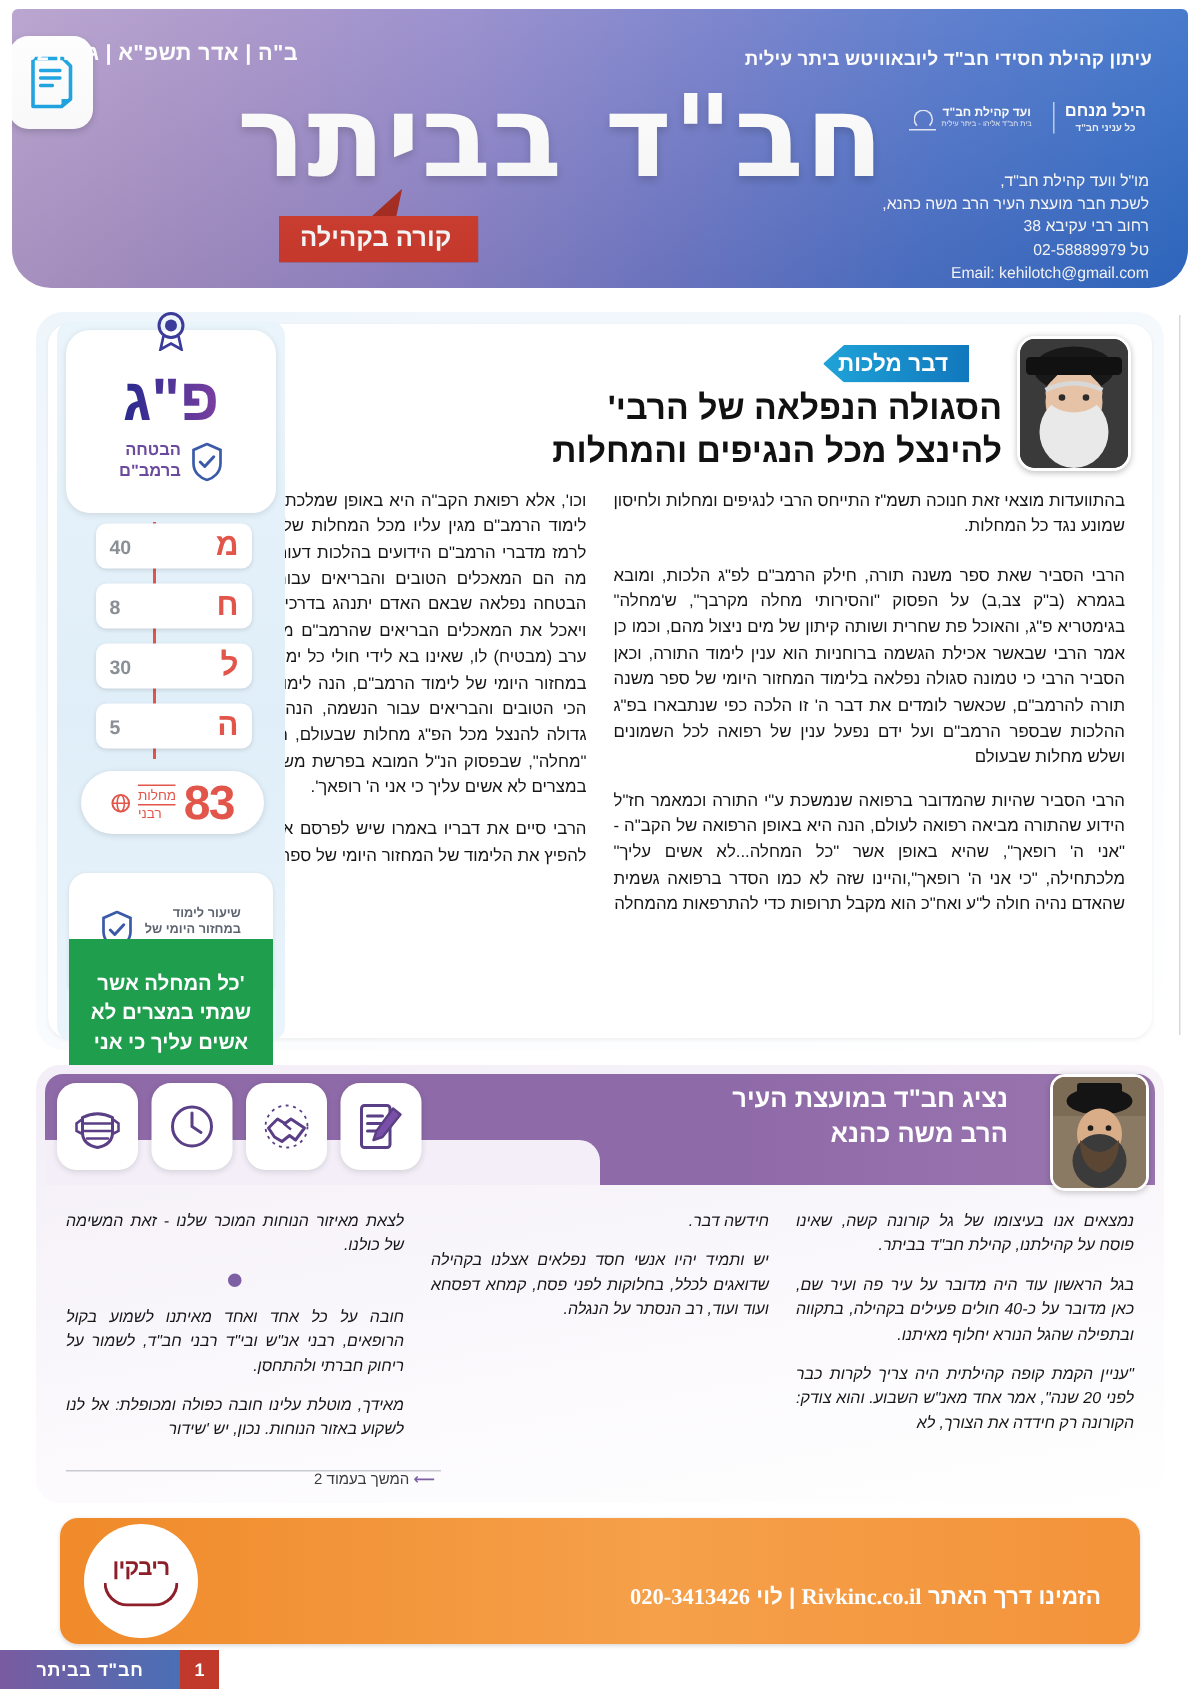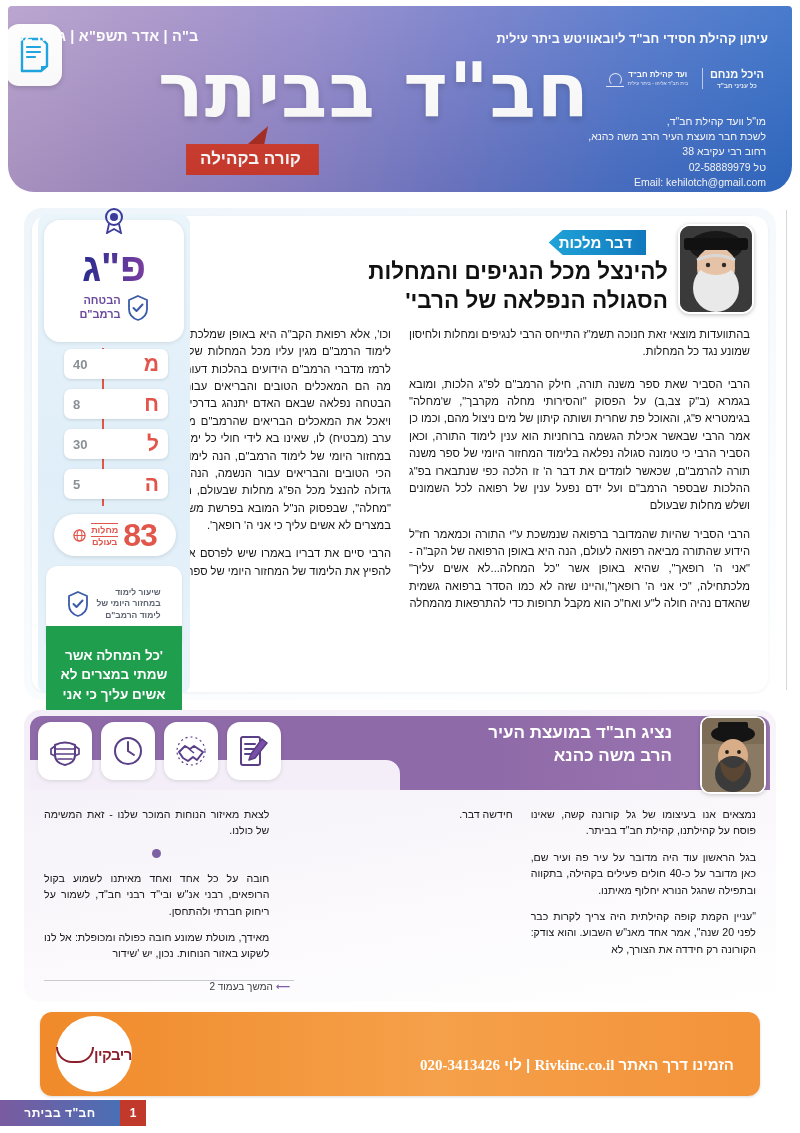--- a/index.html
+++ b/index.html
@@ -161,26 +161,26 @@
   }
   .letter-chip .heb{font-size:21px;font-weight:800;color:#e2554a;}
   .letter-chip .num{font-size:13px;font-weight:600;color:#8a8f96;}
 
   .badge83{
     position:absolute;left:16px;top:300px;width:122px;height:42px;
     background:#fff;border-radius:22px;box-shadow:0 1px 4px rgba(0,0,0,.13);
     display:flex;align-items:center;justify-content:center;gap:5px;
   }
   .badge83 .n{font-size:32px;font-weight:800;color:#e2554a;letter-spacing:-1px;}
-  .badge83 .lbl{font-size:9px;font-weight:700;color:#e2554a;line-height:1.15;text-align:center;}
+  .badge83 .lbl{font-size:9px;font-weight:400;color:#e2554a;line-height:1.15;text-align:left;}
   .badge83 .lbl .u{display:block;border-top:1.2px solid #e2554a;border-bottom:1.2px solid #e2554a;padding:1px 0;}
   .globe{width:13px;height:13px;}
 
   .shiur-box{
-    position:absolute;left:8px;top:352px;width:136px;height:76px;
+    position:absolute;left:8px;top:368px;width:136px;height:76px;
     background:#fff;border-radius:12px 12px 0 0;box-shadow:0 1px 3px rgba(0,0,0,.10);
     display:flex;align-items:center;justify-content:center;gap:7px;padding:0 18px;box-sizing:border-box;
   }
   .shiur-box .txt{font-size:8.5px;font-weight:600;color:#5d6470;text-align:right;line-height:1.35;}
 
   .green-quote{
     position:absolute;left:8px;top:412px;width:136px;height:118px;
     background:#1f9e4e;border-radius:0 0 12px 12px;
     color:#fff;font-size:13.5px;font-weight:700;line-height:1.45;
     display:flex;align-items:center;justify-content:center;text-align:center;padding:6px 10px;
@@ -217,40 +217,40 @@
     box-shadow:0 1px 4px rgba(0,0,0,.12);
     display:flex;align-items:center;justify-content:center;
   }
   .icon-tile svg{width:32px;height:34px;}
   .sec2-cols{
     position:absolute;top:96px;right:20px;left:20px;display:flex;gap:18px;direction:rtl;
   }
   .sec2-col{width:calc(33.333% - 12px);}
   .sec2-col p{
     margin:0 0 10px 0;font-size:10.6px;line-height:1.55;text-align:justify;
-    text-align-last:right;color:#161616;
+    text-align-last:right;color:#161616;font-style:italic;
   }
   .dot-sep{width:9px;height:9px;border-radius:50%;background:#7d5fa3;margin:9px auto 12px;}
   .cont-line{
     position:absolute;left:20px;bottom:10px;width:250px;
     border-top:1px solid #c9c9d2;padding-top:0;
     font-size:10px;color:#3b3b3b;text-align:right;direction:rtl;
   }
   .cont-line .arr{color:#7d5fa3;font-weight:700;margin-right:4px;}
 
   
   .ad{
     position:absolute;left:40px;top:1012px;width:720px;height:84px;
     background:linear-gradient(90deg,#f08a2a,#f5a04a 55%,#f3933a);
     border-radius:12px;box-shadow:0 1px 3px rgba(0,0,0,.15);
   }
   .ad-logo{
     position:absolute;right:auto;left:16px;top:4px;width:76px;height:76px;
     background:#fff;border-radius:50%;display:flex;align-items:center;justify-content:center;
-    flex-direction:row;
+    flex-direction:column;
   }
   .ad-logo .nm{font-size:15px;font-weight:800;color:#8c1f2a;letter-spacing:-.5px;}
   .ad-logo .bowl{width:46px;height:14px;border:2px solid #8c1f2a;border-top:0;border-radius:0 0 24px 24px;margin-top:1px;}
   .ad-l1{
     position:absolute;top:13px;right:26px;left:110px;text-align:right;
     color:#fff;font-size:20px;font-weight:800;
   }
   .ad-l2{
     position:absolute;top:44px;right:26px;left:110px;text-align:right;
     color:#fff;font-size:15px;font-weight:700;
@@ -330,22 +330,22 @@
           <path d="M17 34q19-9 38 0" stroke="#d8d8d8" stroke-width="3" fill="none"></path>
           <circle cx="28" cy="39" r="2.2" fill="#2b2b2b"></circle>
           <circle cx="44" cy="39" r="2.2" fill="#2b2b2b"></circle>
           <rect x="4" y="12" width="64" height="12" rx="3" fill="#111"></rect>
         </svg>
       </div>
 
       <div class="tag-davar">דבר מלכות</div>
 
       <div class="headline">
+        <div>הסגולה הנפלאה של הרבי'</div>
         <div>להינצל מכל הנגיפים והמחלות</div>
-        <div>הסגולה הנפלאה של הרבי'</div>
       </div>
 
       <div class="cols">
         <div class="col">
           <p class="lead">בהתוועדות מוצאי זאת חנוכה תשמ"ז התייחס הרבי לנגיפים ומחלות ולחיסון שמונע נגד כל המחלות.</p>
           <p>הרבי הסביר שאת ספר משנה תורה, חילק הרמב"ם לפ"ג הלכות, ומובא בגמרא (ב"ק צב,ב) על הפסוק "והסירותי מחלה מקרבך", ש'מחלה" בגימטריא פ"ג, והאוכל פת שחרית ושותה קיתון של מים ניצול מהם, וכמו כן אמר הרבי שבאשר אכילת הגשמה ברוחניות הוא ענין לימוד התורה, וכאן הסביר הרבי כי טמונה סגולה נפלאה בלימוד המחזור היומי של ספר משנה תורה להרמב"ם, שכאשר לומדים את דבר ה' זו הלכה כפי שנתבארו בפ"ג ההלכות שבספר הרמב"ם ועל ידם נפעל ענין של רפואה לכל השמונים ושלש מחלות שבעולם</p>
           <p>הרבי הסביר שהיות שהמדובר ברפואה שנמשכת ע"י התורה וכמאמר חז"ל הידוע שהתורה מביאה רפואה לעולם, הנה היא באופן הרפואה של הקב"ה - "אני ה' רופאך", שהיא באופן אשר "כל המחלה...לא אשים עליך" מלכתחילה, "כי אני ה' רופאך",והיינו שזה לא כמו הסדר ברפואה גשמית שהאדם נהיה חולה ל"ע ואח"כ הוא מקבל תרופות כדי להתרפאות מהמחלה</p>
         </div>
         <div class="col">
           <p>וכו', אלא רפואת הקב"ה היא באופן שמלכתחילה האדם לא נהיה חולה, כי לימוד הרמב"ם מגין עליו מכל המחלות שלא יוכלו לנגוע בו. הרבי הוסיף לרמז מדברי הרמב"ם הידועים בהלכות דעות פ"ד, שלאחר שמסיים לפרט מה הם המאכלים הטובים והבריאים עבור האדם, כותב שם הרמב"ם הבטחה נפלאה שבאם האדם יתנהג בדרכים הטובים שהרמב"ם מורה לו ויאכל את המאכלים הבריאים שהרמב"ם מורה, הנה כותב הרמב"ם "אני ערב (מבטיח) לו, שאינו בא לידי חולי כל ימיו"! כאשר קובעים שיעור לימוד במחזור היומי של לימוד הרמב"ם, הנה לימוד זה שהוא בבחינת המאכלים הכי הטובים והבריאים עבור הנשמה, הנה הוא מהווה את הסגולה הכי גדולה להנצל מכל הפ"ג מחלות שבעולם, הרמוזות בגימטריא של המילה "מחלה", שבפסוק הנ"ל המובא בפרשת משפטים 'כל המחלה אשר שמתי במצרים לא אשים עליך כי אני ה' רופאך'.</p>
@@ -402,21 +402,21 @@
           <span class="heb">ה</span>
           <span class="num">5</span>
         </div>
       </div>
     </div>
 
     <div class="badge83">
       <span class="n">83</span>
       <span class="lbl">
         <span class="u">מחלות</span>
-        <span>בעולם</span>
+        <span>רבני</span>
       </span>
       <svg class="globe" viewBox="0 0 14 14" xmlns="http://www.w3.org/2000/svg">
         <circle cx="7" cy="7" r="6" fill="none" stroke="#e2554a" stroke-width="1.4"></circle>
         <ellipse cx="7" cy="7" rx="2.6" ry="6" fill="none" stroke="#e2554a" stroke-width="1.1"></ellipse>
         <path d="M1 7h12" stroke="#e2554a" stroke-width="1.1"></path>
       </svg>
     </div>
 
     <div class="shiur-box">
       <div class="txt">
@@ -488,26 +488,27 @@
     </div>
 
     <div class="sec2-cols">
       <div class="sec2-col">
         <p>נמצאים אנו בעיצומו של גל קורונה קשה, שאינו פוסח על קהילתנו, קהילת חב"ד בביתר.</p>
         <p>בגל הראשון עוד היה מדובר על עיר פה ועיר שם, כאן מדובר על כ-40 חולים פעילים בקהילה, בתקווה ובתפילה שהגל הנורא יחלוף מאיתנו.</p>
         <p>"עניין הקמת קופה קהילתית היה צריך לקרות כבר לפני 20 שנה", אמר אחד מאנ"ש השבוע. והוא צודק: הקורונה רק חידדה את הצורך, לא</p>
       </div>
       <div class="sec2-col">
         <p>חידשה דבר.</p>
+        <p>יש ותמיד יהיו אנשי חסד נפלאים אצלנו בקהילה שדואגים לכלל, בחלוקות לפני פסח, קמחא דפסחא ועוד ועוד, רב הנסתר על הנגלה.</p>
       </div>
       <div class="sec2-col">
         <p>לצאת מאיזור הנוחות המוכר שלנו - זאת המשימה של כולנו.</p>
         <div class="dot-sep"></div>
         <p>חובה על כל אחד ואחד מאיתנו לשמוע בקול הרופאים, רבני אנ"ש ובי"ד רבני חב"ד, לשמור על ריחוק חברתי ולהתחסן.</p>
-        <p>מאידך, מוטלת שמונע חובה כפולה ומכופלת: אל לנו לשקוע באזור הנוחות. נכון, יש 'שידור</p>
+        <p>מאידך, מוטלת עלינו חובה כפולה ומכופלת: אל לנו לשקוע באזור הנוחות. נכון, יש 'שידור</p>
       </div>
     </div>
 
     <div class="cont-line">
       <span class="arr">⟵</span>
       <span>המשך בעמוד 2</span>
     </div>
   </div>
 
   <div class="ad">

